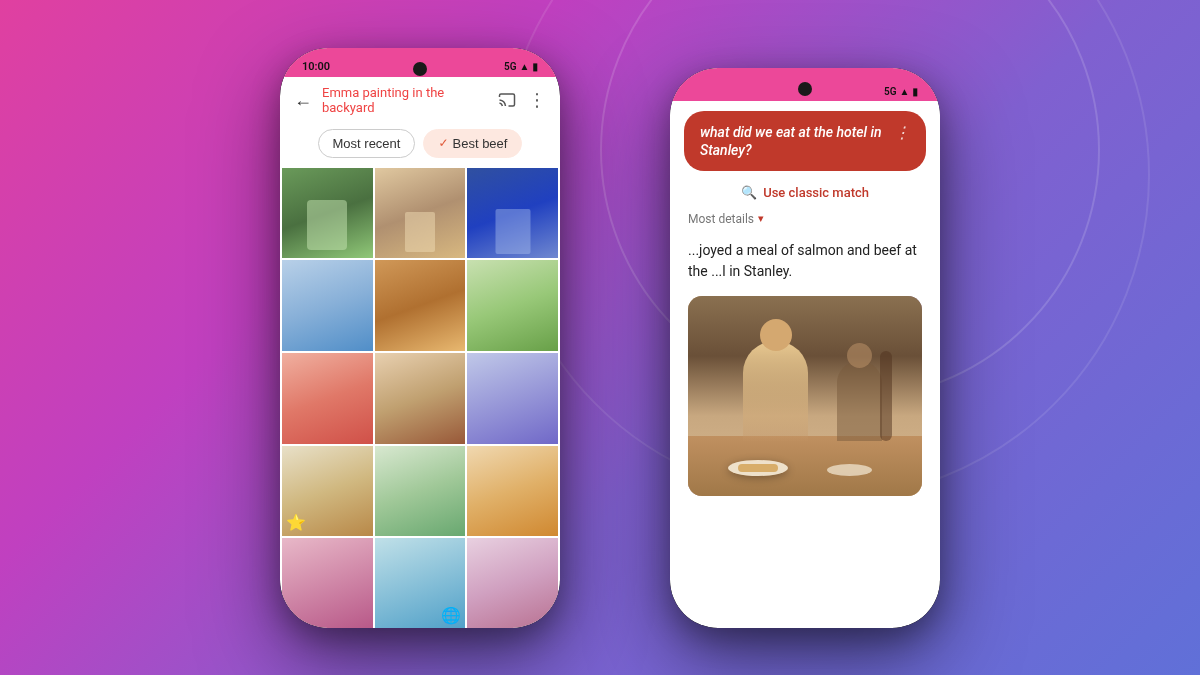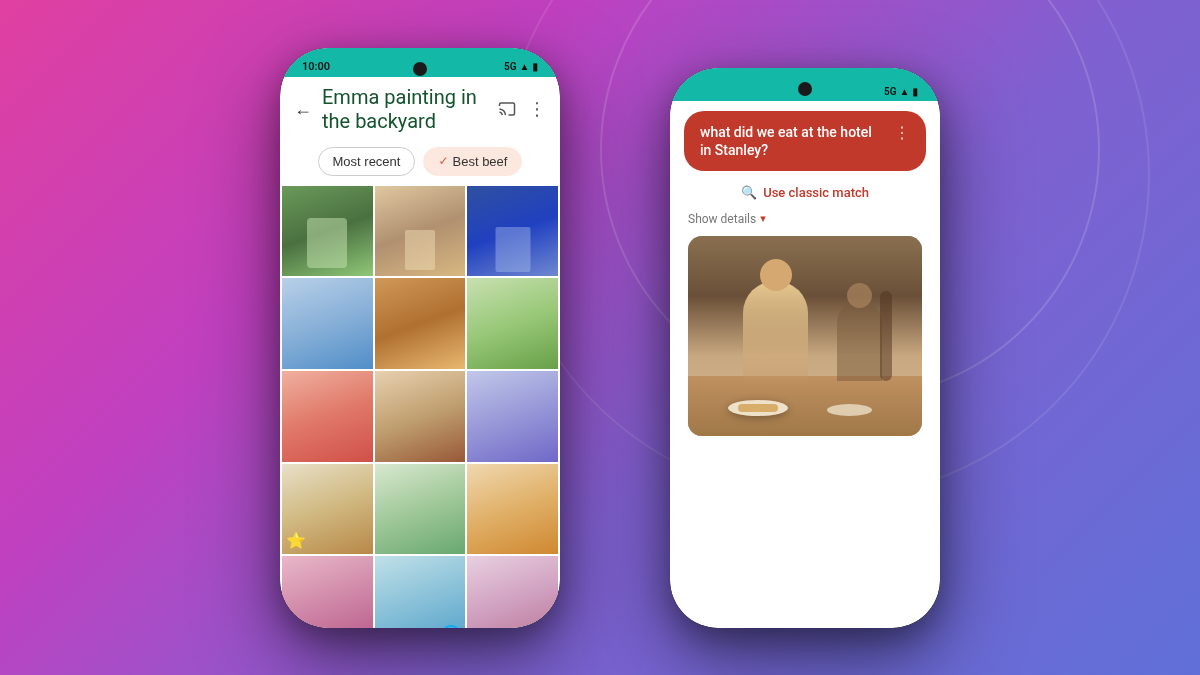--- a/index.html
+++ b/index.html
@@ -95,21 +95,21 @@
 
     
     .status-bar {
       display: flex;
       justify-content: space-between;
       align-items: center;
       padding: 12px 22px 4px;
       font-size: 11px;
       font-weight: 600;
       color: #111;
-      background: #14b8a6;
+      background: #ec4899;
     }
 
     .status-icons {
       display: flex;
       align-items: center;
       gap: 3px;
       font-size: 10px;
     }
 
     
@@ -126,23 +126,23 @@
     }
 
     .back-arrow {
       font-size: 18px;
       color: #333;
       cursor: pointer;
     }
 
     .search-title {
       flex: 1;
-      font-size: 20px;
+      font-size: 13px;
       font-weight: 400;
-      color: #14532d;
+      color: #ef4444;
     }
 
     .cast-icon {
       width: 22px;
       height: 22px;
       display: flex;
       align-items: center;
       justify-content: center;
       color: #555;
       font-size: 14px;
@@ -229,20 +229,21 @@
     .search-bubble {
       background: #c0392b;
       color: #fff;
       border-radius: 20px;
       padding: 12px 16px;
       font-size: 14px;
       font-weight: 500;
       line-height: 1.3;
       margin-bottom: 10px;
       position: relative;
+      font-style: italic;
     }
 
     .search-bubble-inner {
       display: flex;
       justify-content: space-between;
       align-items: flex-start;
     }
 
     .search-text {
       flex: 1;
@@ -434,24 +435,25 @@
             <span class="more-dots">⋮</span>
           </div>
         </div>
 
         <div class="classic-search-link">
           <span class="search-icon-small">🔍</span>
           <span>Use classic match</span>
         </div>
 
         <div class="show-details-row">
-          <span>Show details</span>
+          <span>Most details</span>
           <span class="chevron-down">▾</span>
         </div>
 
+        <div class="answer-text">...joyed a meal of salmon and beef at the ...l in Stanley.</div>
 
         <div class="result-photo">
 
           <div style="position:absolute;inset:0;background:linear-gradient(180deg,#8a7050 0%,#6a5038 30%,#c8a880 60%,#d8b890 100%);"></div>
 
           <div style="position:absolute;bottom:0;left:0;right:0;height:60px;background:linear-gradient(180deg,#c09060,#a07848);border-radius:0 0 4px 4px;"></div>
 
           <div style="position:absolute;bottom:20px;left:40px;width:60px;height:16px;background:rgba(245,235,215,0.9);border-radius:50%;box-shadow:0 2px 8px rgba(0,0,0,0.3);"></div>
 
           <div style="position:absolute;bottom:55px;left:55px;width:65px;height:100px;background:linear-gradient(180deg,#e8c890,#c0906050);border-radius:32px 32px 0 0;"></div>

